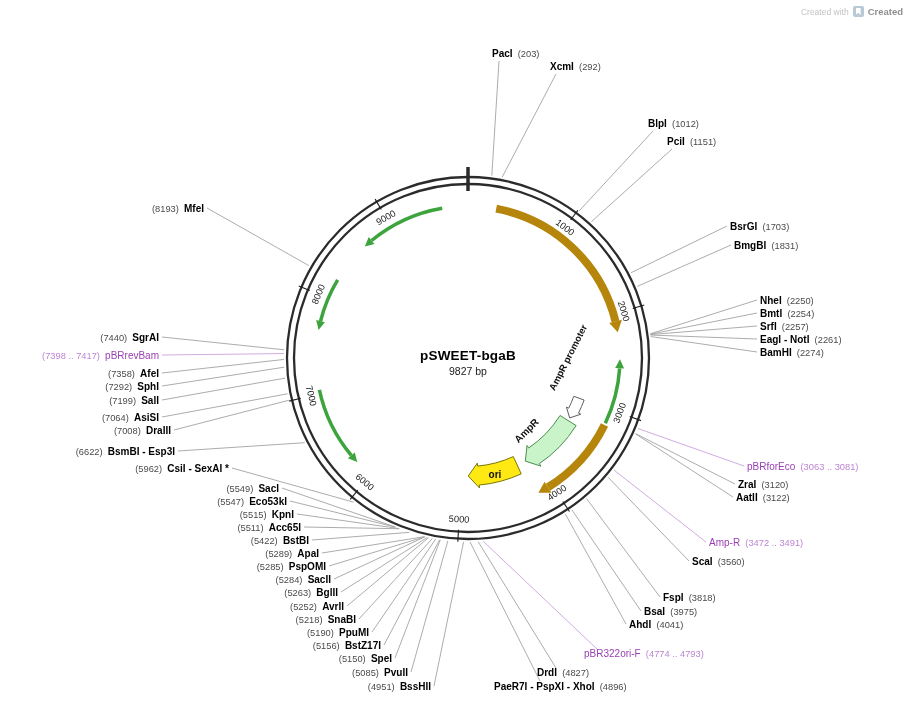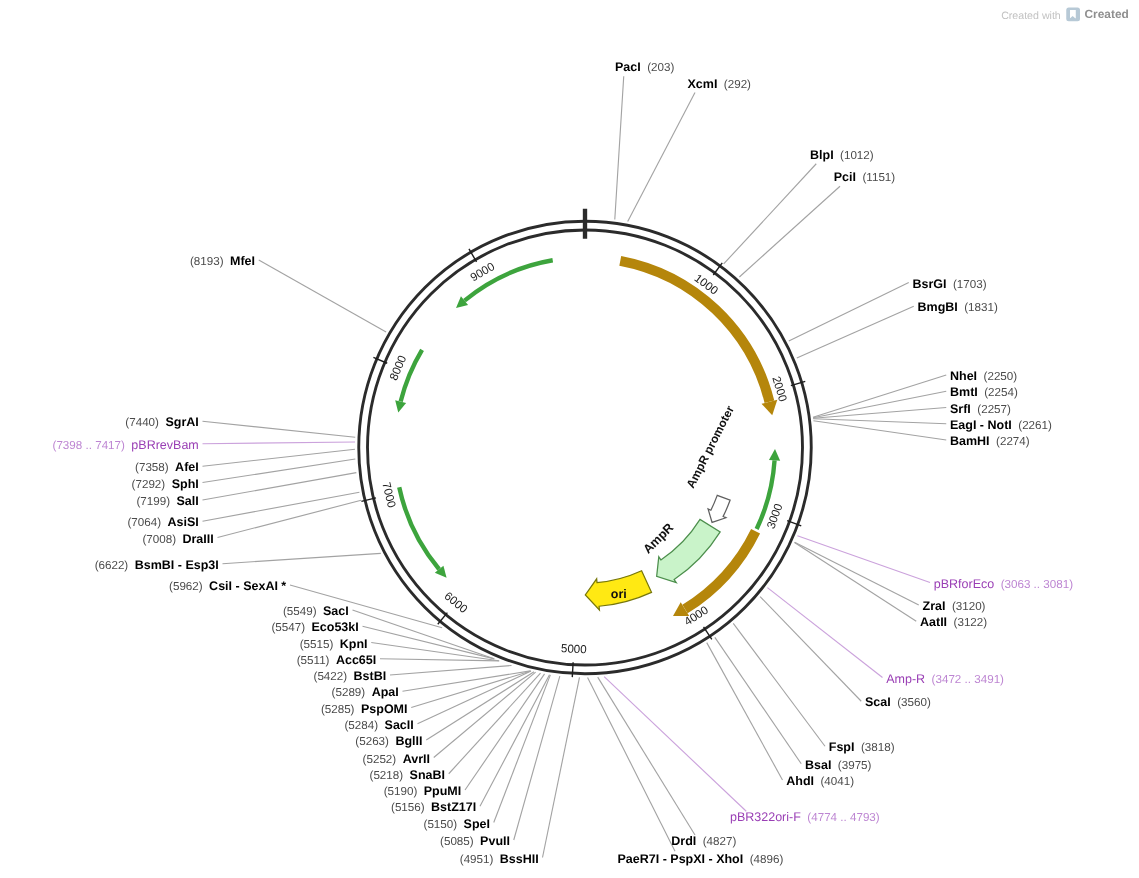--- a/index.html
+++ b/index.html
@@ -161,19 +161,23 @@
         <text x="159" y="421" text-anchor="end" font-size="10"><tspan font-size="9.3" fill="#4a4a4a">(7064)&nbsp;&nbsp;</tspan><tspan font-weight="700" fill="#000000">AsiSI</tspan></text>
         <text x="159" y="404" text-anchor="end" font-size="10"><tspan font-size="9.3" fill="#4a4a4a">(7199)&nbsp;&nbsp;</tspan><tspan font-weight="700" fill="#000000">SalI</tspan></text>
         <text x="159" y="390" text-anchor="end" font-size="10"><tspan font-size="9.3" fill="#4a4a4a">(7292)&nbsp;&nbsp;</tspan><tspan font-weight="700" fill="#000000">SphI</tspan></text>
         <text x="159" y="377" text-anchor="end" font-size="10"><tspan font-size="9.3" fill="#4a4a4a">(7358)&nbsp;&nbsp;</tspan><tspan font-weight="700" fill="#000000">AfeI</tspan></text>
         <text x="159" y="359" text-anchor="end" font-size="10"><tspan font-size="9.3" fill="#bd85d2">(7398 .. 7417)&nbsp;&nbsp;</tspan><tspan font-weight="400" fill="#9a3fb5">pBRrevBam</tspan></text>
         <text x="159" y="341" text-anchor="end" font-size="10"><tspan font-size="9.3" fill="#4a4a4a">(7440)&nbsp;&nbsp;</tspan><tspan font-weight="700" fill="#000000">SgrAI</tspan></text>
         <text x="204" y="212" text-anchor="end" font-size="10"><tspan font-size="9.3" fill="#4a4a4a">(8193)&nbsp;&nbsp;</tspan><tspan font-weight="700" fill="#000000">MfeI</tspan></text>
       </g>
     </svg>
 
+  <div class="center-label">
+    <div class="pname">pSWEET-bgaB</div>
+    <div class="psize">9827 bp</div>
+  </div>
 
   <div class="watermark">
     <span class="prefix">Created with</span>
     <span class="sg-logo"></span>
     <span class="brand">Created</span>
   </div>
 </div>
 
 </body></html>

